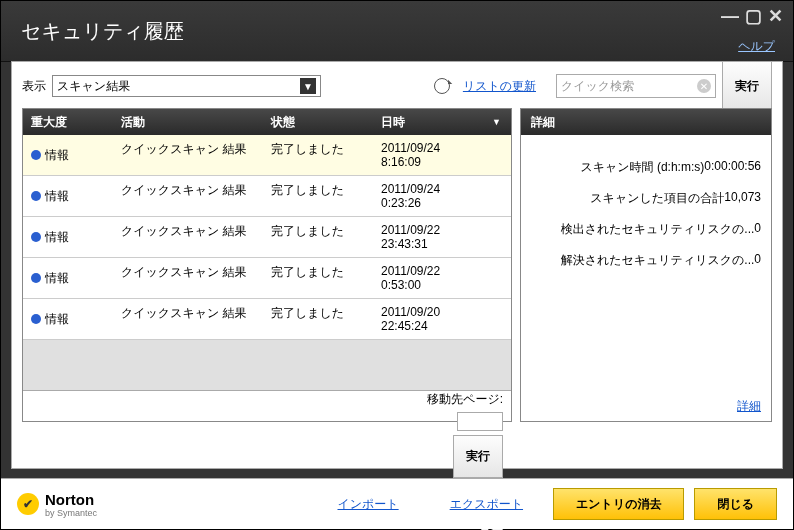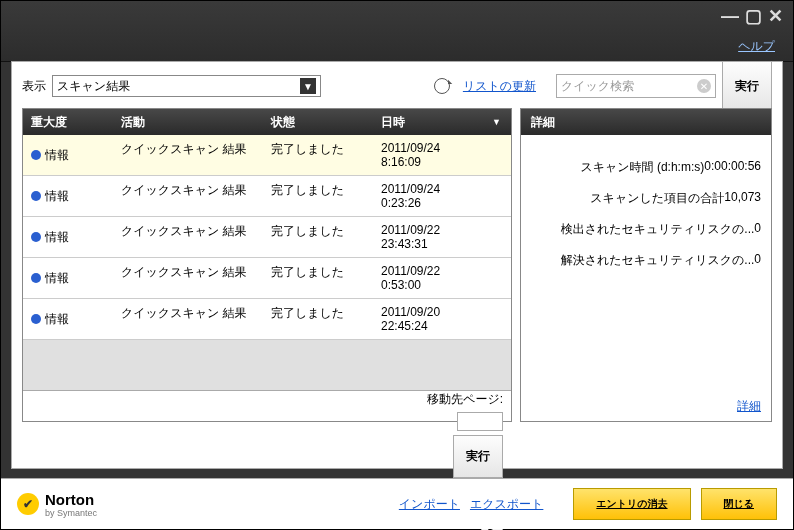--- a/index.html
+++ b/index.html
@@ -44,29 +44,30 @@
   .pager{height:30px;display:flex;align-items:flex-end;padding:0 8px;gap:4px;border-top:1px solid #aaa;background:#fff;flex-direction:column;}
   .pager input{width:40px;height:18px;border:1px solid #aaa;}
   .pager .spacer{flex:1;}
   .pgbtn{width:20px;height:20px;border:1px solid #aaa;background:linear-gradient(#fdfdfd,#e6e6e6);display:flex;align-items:center;justify-content:center;font-size:10px;}
   .footer{position:absolute;left:0;right:0;bottom:0;height:50px;background:#fff;display:flex;align-items:center;padding:0 16px;gap:10px;border-top:1px solid #aaa;}
   .brand{display:flex;align-items:center;gap:6px;}
   .brand .check{width:22px;height:22px;border-radius:50%;background:#ffcc00;color:#333;font-weight:bold;display:flex;align-items:center;justify-content:center;}
   .brand .name{font-weight:bold;font-size:15px;}
   .brand .sub{font-size:9px;color:#777;}
   .footer .links{margin-left:auto;display:flex;gap:10px;}
-  .footer .links a{color:#1155cc;text-decoration:underline;cursor:pointer;}
-  .bigbtn{height:30px;padding:0 22px;border:1px solid #b89b00;background:linear-gradient(#ffe36b,#ffc107);font-weight:bold;display:flex;align-items:center;cursor:pointer;font-size:10px;text-decoration:underline;}
+  .footer .links a{color:#1155cc;text-decoration:underline;cursor:pointer;margin-left:41px;}
+  .bigbtn{height:30px;padding:0 22px;border:1px solid #b89b00;background:linear-gradient(#ffe36b,#ffc107);font-weight:bold;display:flex;align-items:center;cursor:pointer;font-size:12px;}
 </style>
 </head>
 <body>
 
 <div class="window">
 
   <div class="titlebar">
+    <h1>セキュリティ履歴</h1>
     <div class="win-controls">
       <span>—</span>
       <span>▢</span>
       <span>✕</span>
     </div>
     <a class="help-link">ヘルプ</a>
   </div>
 
   <div class="content">
     <div class="toprow">

